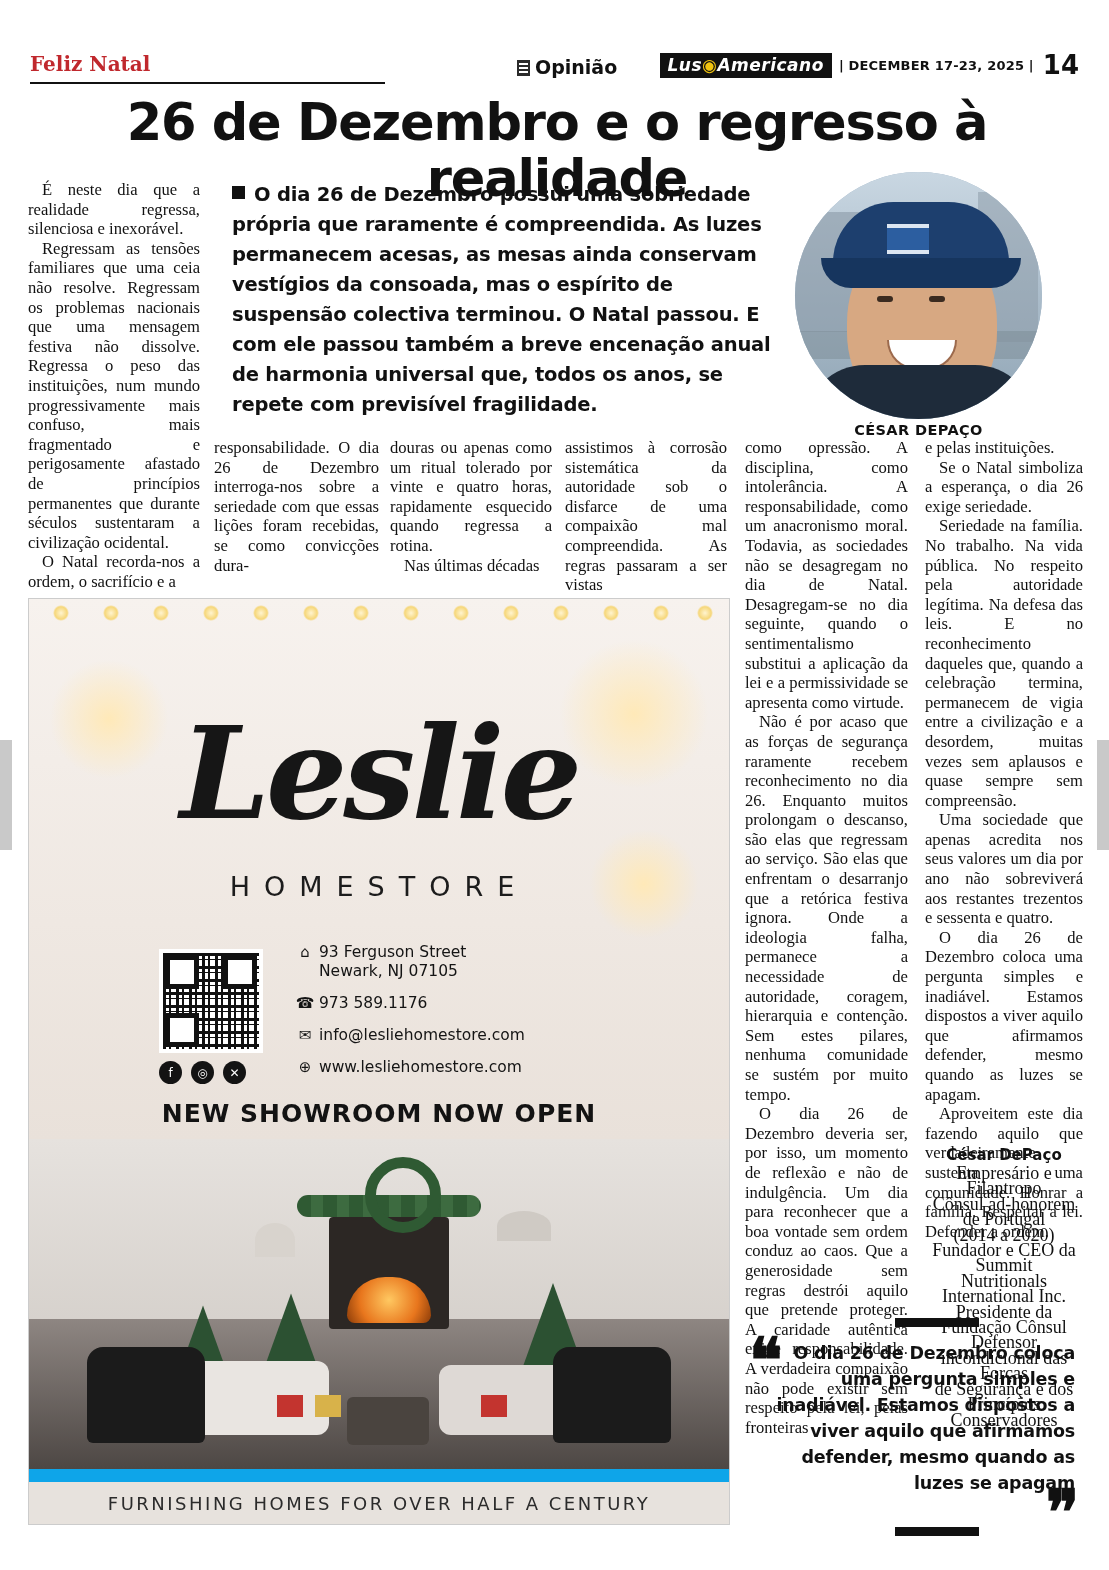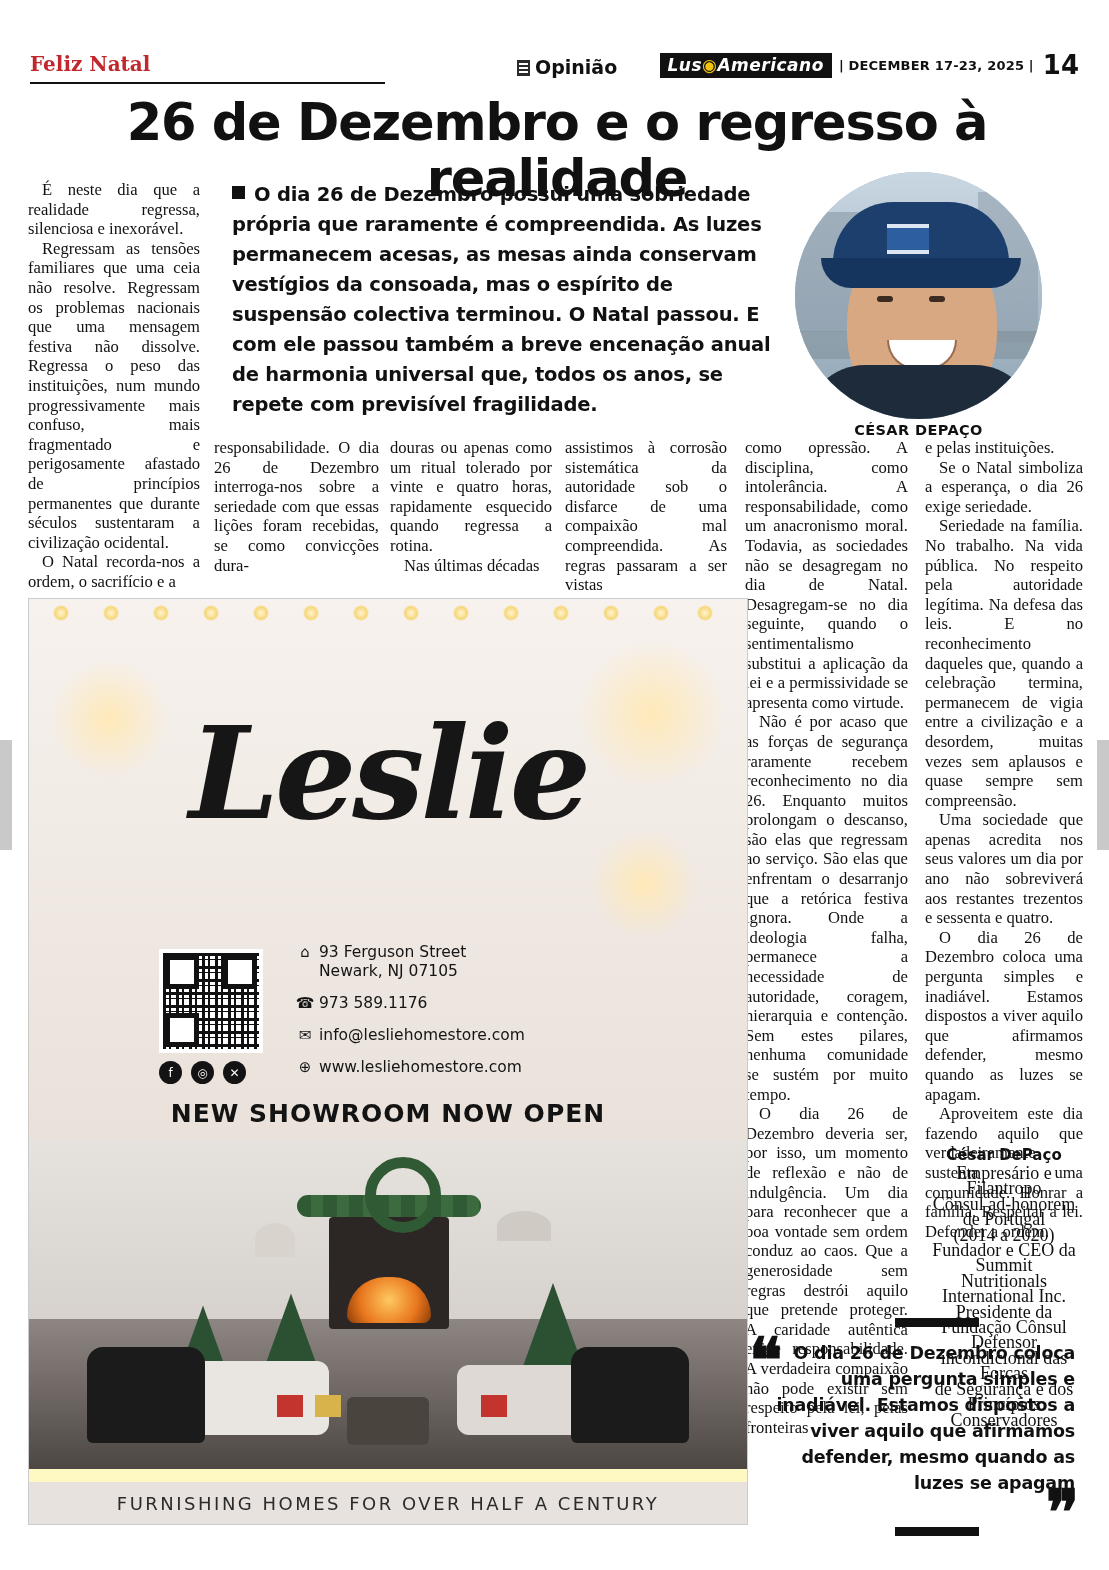--- a/index.html
+++ b/index.html
@@ -157,21 +157,21 @@
   .pull .qm.close{right:4px;bottom:-4px;}
   .pull .txt{
     position:absolute;left:30px;top:22px;width:300px;
     font-family:"DejaVu Sans", sans-serif;font-weight:bold;font-size:17.5px;line-height:26px;
     text-align:right;color:#111;letter-spacing:-.2px;
   }
 
   
   .ad{
     position:absolute;left:28px;top:598px;width:700px;height:925px;
-    background:#fef9c3;border:1px solid #ccc;overflow:hidden;padding-left:18px;
+    background:#0ea5e9;border:1px solid #ccc;overflow:hidden;
   }
   .ad-top{
     position:absolute;left:0;top:0;width:100%;height:540px;
     background:linear-gradient(180deg,#f7f2ee 0%,#efe8e2 60%,#e9e1da 100%);
   }
   .bokeh{position:absolute;border-radius:50%;background:radial-gradient(circle,#ffe9b8 0%,rgba(255,233,184,0) 70%);}
   .lights{
     position:absolute;left:0;top:6px;width:100%;height:26px;
   }
   .lights span{
@@ -380,20 +380,21 @@
           <span style="left:574px"></span>
         <span style="left:624px"></span>
           <span style="left:668px"></span>
       </div>
       <div class="bokeh" style="left:20px;top:60px;width:120px;height:120px;"></div>
       <div class="bokeh" style="right:20px;top:40px;width:150px;height:150px;"></div>
       <div class="bokeh" style="left:560px;top:230px;width:110px;height:110px;"></div>
     </div>
 
     <div class="ad-logo">Leslie</div>
+    <div class="ad-sub">HOMESTORE</div>
 
     <div class="qr">
       <i></i>
       <span class="corner tl"></span>
       <span class="corner tr"></span>
       <span class="corner bl"></span>
     </div>
 
     <div class="ad-contact">
       <div class="row">

